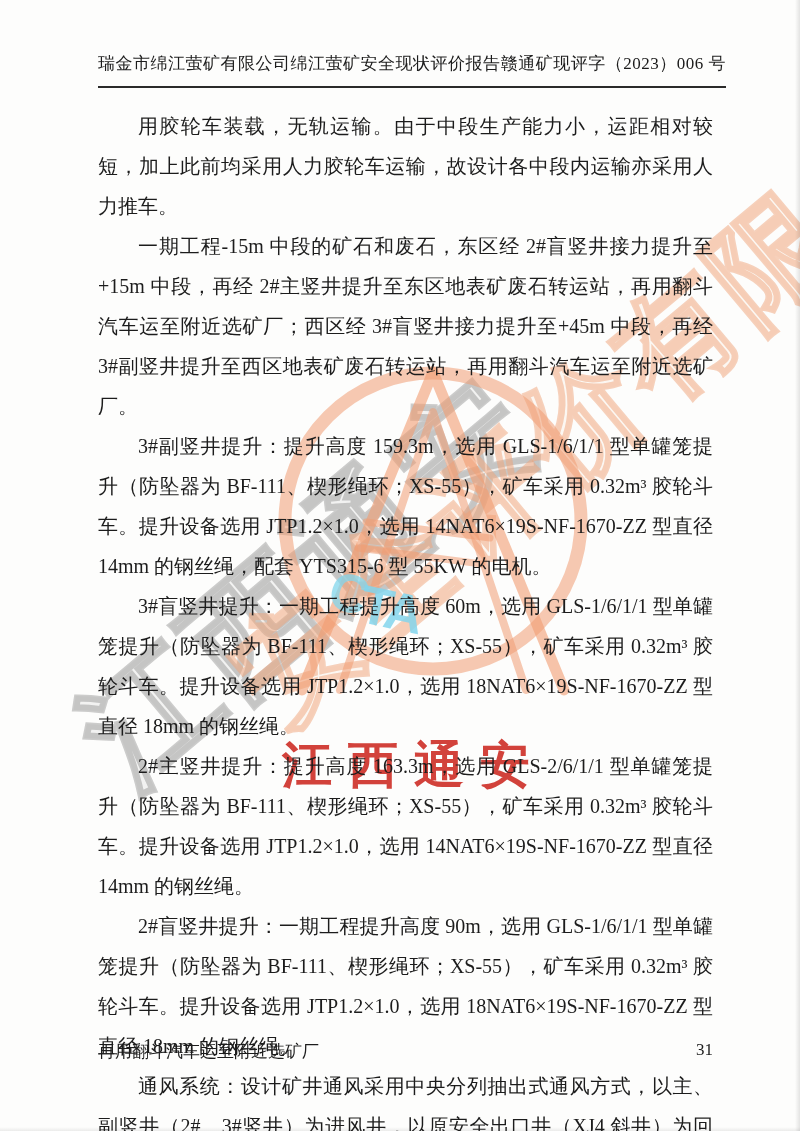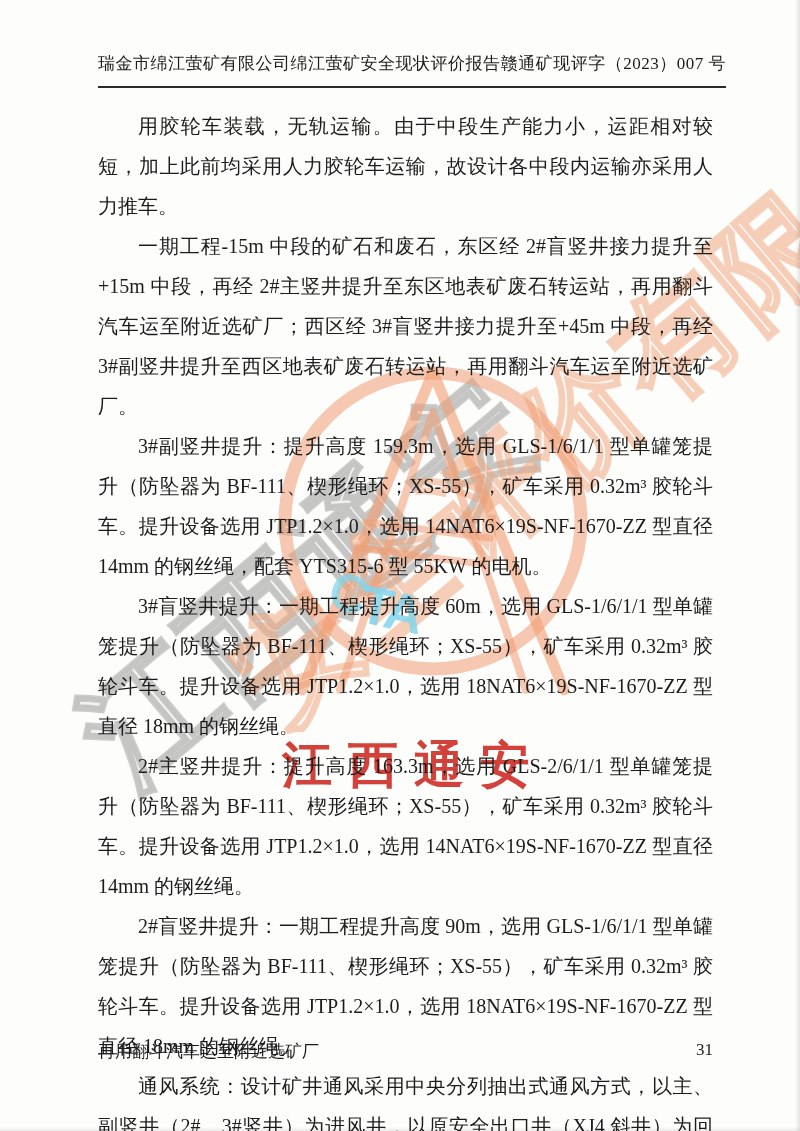--- a/index.html
+++ b/index.html
@@ -107,21 +107,21 @@
     <path d="M358,548 L482,564" stroke-width="7" opacity="0.55"></path>
   </g>
 </svg>
 
 <div class="wm wm-c">C</div>
 <div class="wm wm-ta">TA</div>
 <div class="wm wm-red">江西通安</div>
 
 <div class="header">
   <span>瑞金市绵江萤矿有限公司绵江萤矿安全现状评价报告</span>
-  <span>赣通矿现评字（2023）007 号</span>
+  <span>赣通矿现评字（2023）006 号</span>
 </div>
 
 <div class="content">
   <p><span class="lead"></span><span>用胶轮车装载，无轨运输。由于中段生产能力小，运距相对较短，加上此前均采用人力胶轮车运输，故设计各中段内运输亦采用人力推车。</span></p>
   <p><span class="lead"></span><span>一期工程-15m 中段的矿石和废石，东区经 2#盲竖井接力提升至+15m 中段，再经 2#主竖井提升至东区地表矿废石转运站，再用翻斗汽车运至附近选矿厂；西区经 3#盲竖井接力提升至+45m 中段，再经 3#副竖井提升至西区地表矿废石转运站，再用翻斗汽车运至附近选矿厂。</span></p>
   <p><span class="lead"></span><span>3#副竖井提升：提升高度 159.3m，选用 GLS-1/6/1/1 型单罐笼提升（防坠器为 BF-111、楔形绳环；XS-55），矿车采用 0.32m³ 胶轮斗车。提升设备选用 JTP1.2×1.0，选用 14NAT6×19S-NF-1670-ZZ 型直径 14mm 的钢丝绳，配套 YTS315-6 型 55KW 的电机。</span></p>
   <p><span class="lead"></span><span>3#盲竖井提升：一期工程提升高度 60m，选用 GLS-1/6/1/1 型单罐笼提升（防坠器为 BF-111、楔形绳环；XS-55），矿车采用 0.32m³ 胶轮斗车。提升设备选用 JTP1.2×1.0，选用 18NAT6×19S-NF-1670-ZZ 型直径 18mm 的钢丝绳。</span></p>
   <p><span class="lead"></span><span>2#主竖井提升：提升高度 163.3m，选用 GLS-2/6/1/1 型单罐笼提升（防坠器为 BF-111、楔形绳环；XS-55），矿车采用 0.32m³ 胶轮斗车。提升设备选用 JTP1.2×1.0，选用 14NAT6×19S-NF-1670-ZZ 型直径 14mm 的钢丝绳。</span></p>
   <p><span class="lead"></span><span>2#盲竖井提升：一期工程提升高度 90m，选用 GLS-1/6/1/1 型单罐笼提升（防坠器为 BF-111、楔形绳环；XS-55），矿车采用 0.32m³ 胶轮斗车。提升设备选用 JTP1.2×1.0，选用 18NAT6×19S-NF-1670-ZZ 型直径 18mm 的钢丝绳。</span></p>
   <p><span class="lead">通风系统：</span><span>设计矿井通风采用中央分列抽出式通风方式，以主、副竖井（2#、3#竖井）为进风井，以原安全出口井（XJ4 斜井）为回风井。</span></p>

